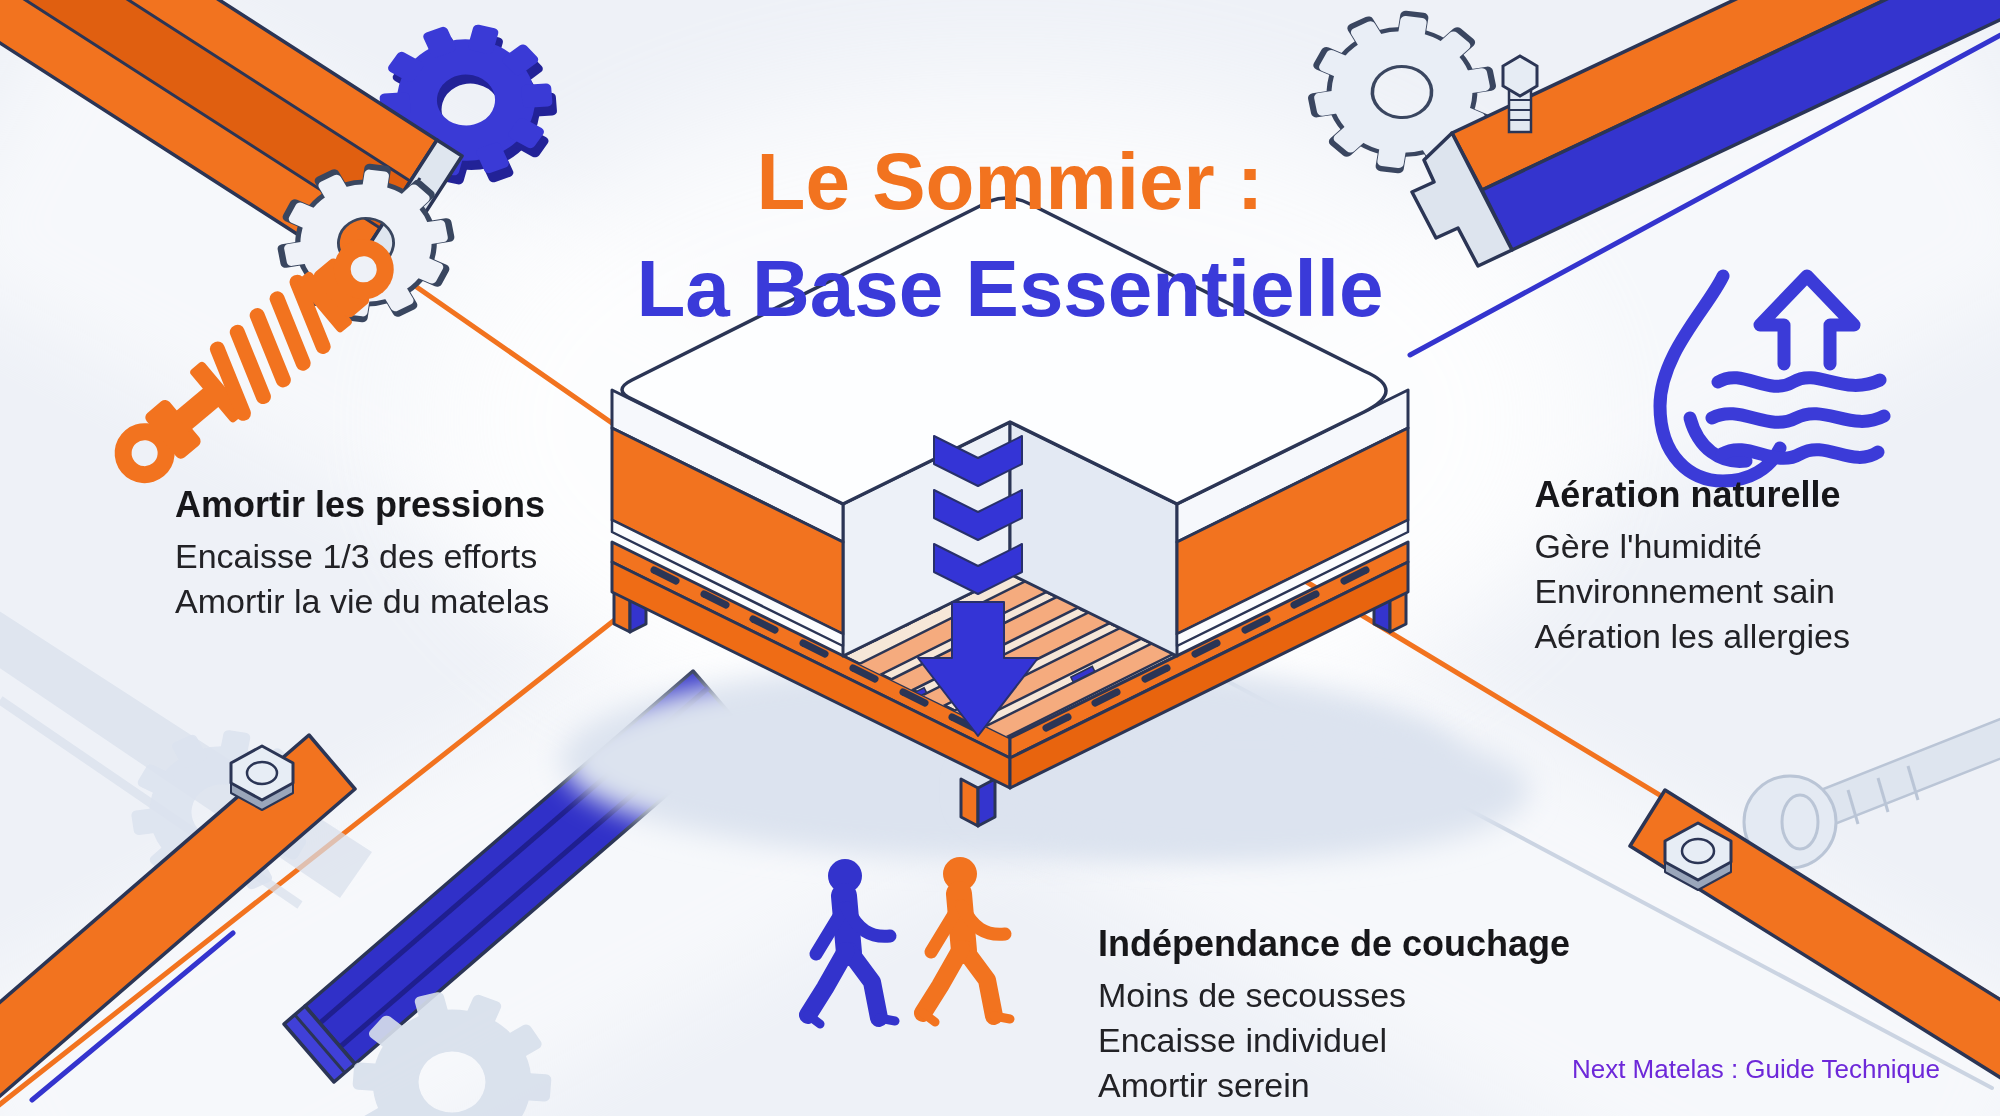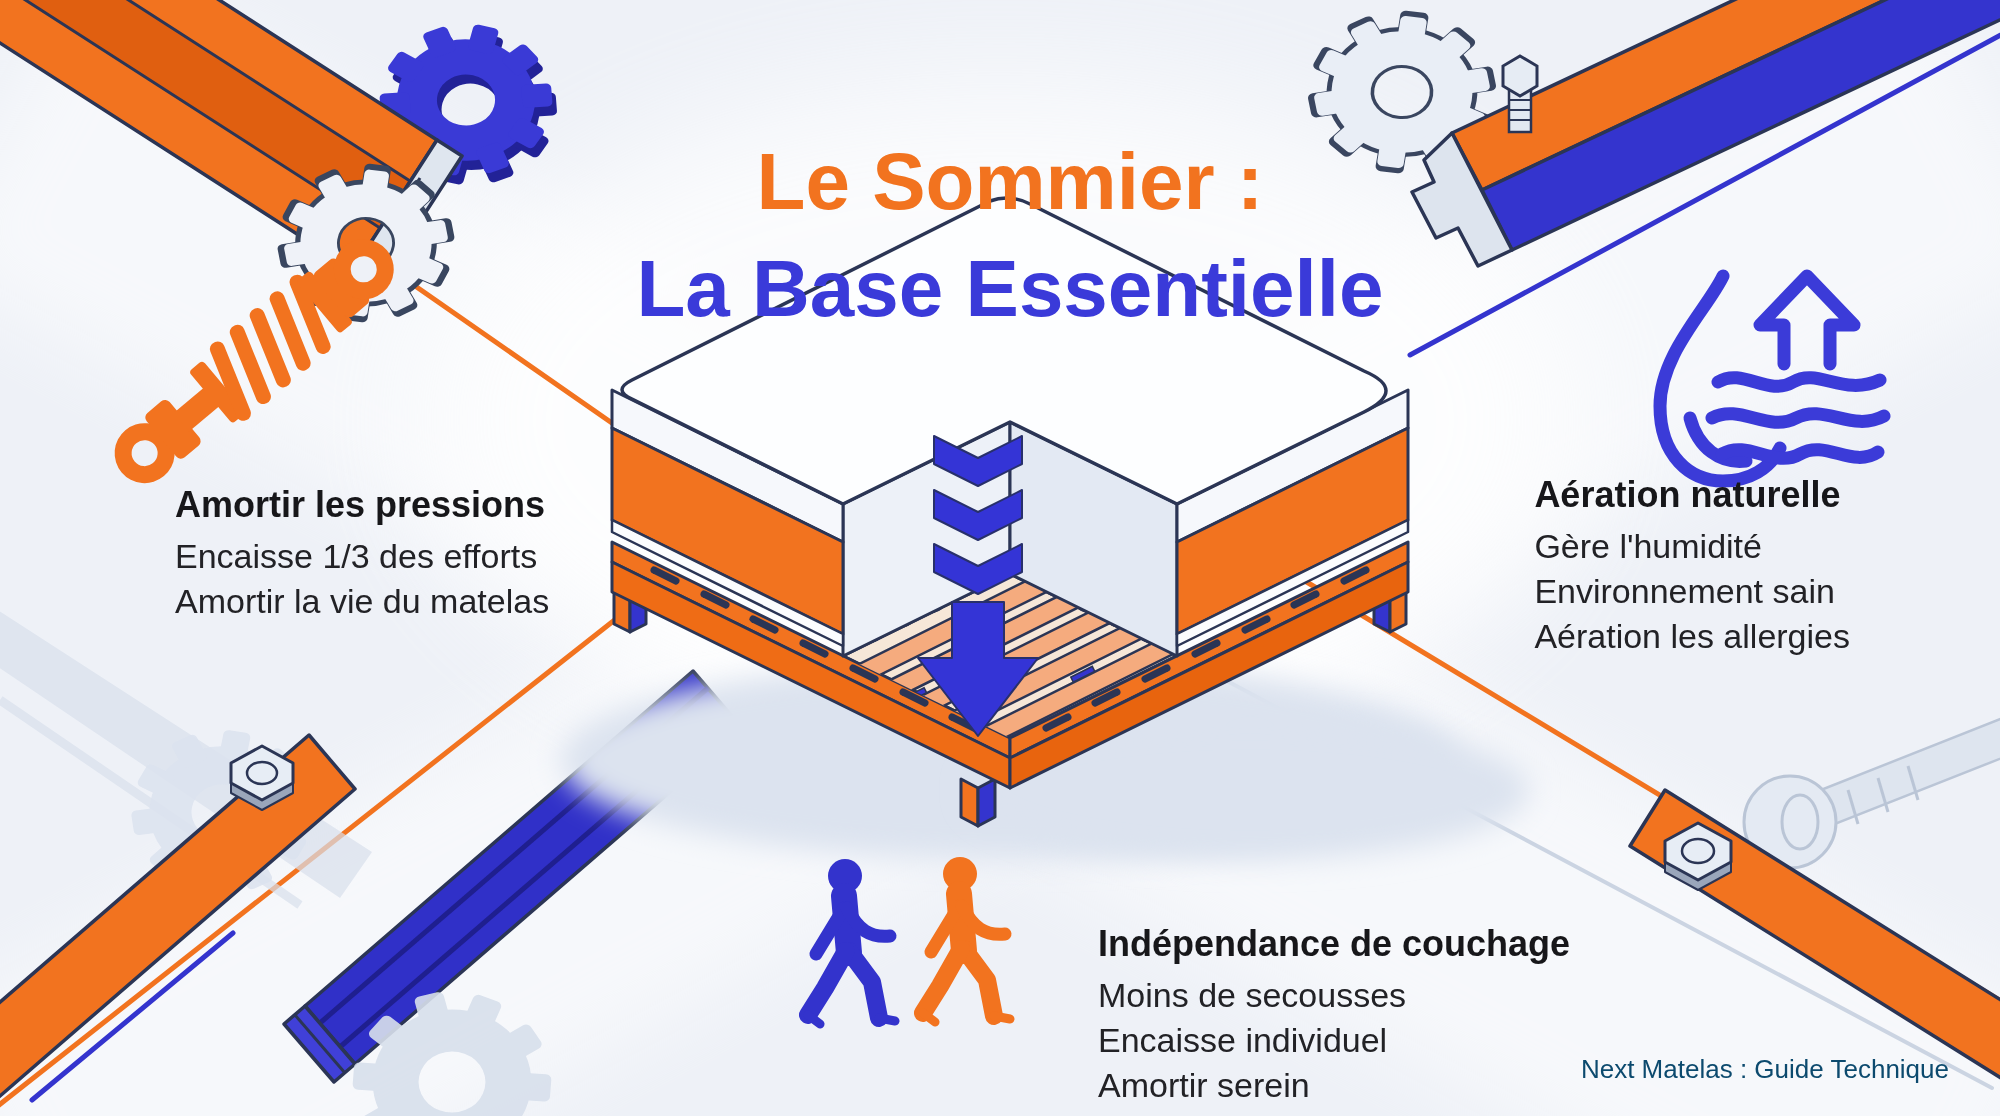--- a/index.html
+++ b/index.html
@@ -9,21 +9,21 @@
   svg.scene{position:absolute;left:0;top:0;width:2000px;height:1116px;}
   .txt{position:absolute;padding-left:20px;}
   .title-block{left:0;right:0;top:128px;text-align:center;font-weight:bold;line-height:1.34;font-size:80px;letter-spacing:0px;}
   .title-l1{color:var(--orange,#F2731F);}
   .title-l2{color:var(--blue,#3A3AD9);}
   .info-heading{font-size:36px;font-weight:bold;margin:0 0 8px 0;color:#17171a;}
   .info-line{font-size:34px;line-height:1.32;color:#222226;}
   .block-pressure{left:155px;top:484px;text-align:left;}
   .block-aeration{right:150px;top:474px;text-align:left;}
   .block-independence{left:1078px;top:880px;text-align:left;margin-top:43px;}
-  .credit{right:51px;top:1054px;font-size:26px;color:#0c4a6e;}
+  .credit{right:60px;top:1054px;font-size:26px;color:#6d28d9;}
 </style>
 </head>
 <body>
 
 <div class="canvas" style="--background: #EEF1F7; --orange: #F2731F; --orange-dark: #E8640E; --blue: #3A3AD9; --blue-deep: #3030C8; --navy: #2B3555; --salmon: #F5AB7E; --ghost: #DCE3EF; --text: #1b1b1e;">
 
 <svg class="scene" viewBox="0 0 2000 1116" aria-hidden="true">
   <defs>
     <filter id="b40" x="-40%" y="-40%" width="180%" height="180%">
           <feGaussianBlur stdDeviation="40"></feGaussianBlur>

